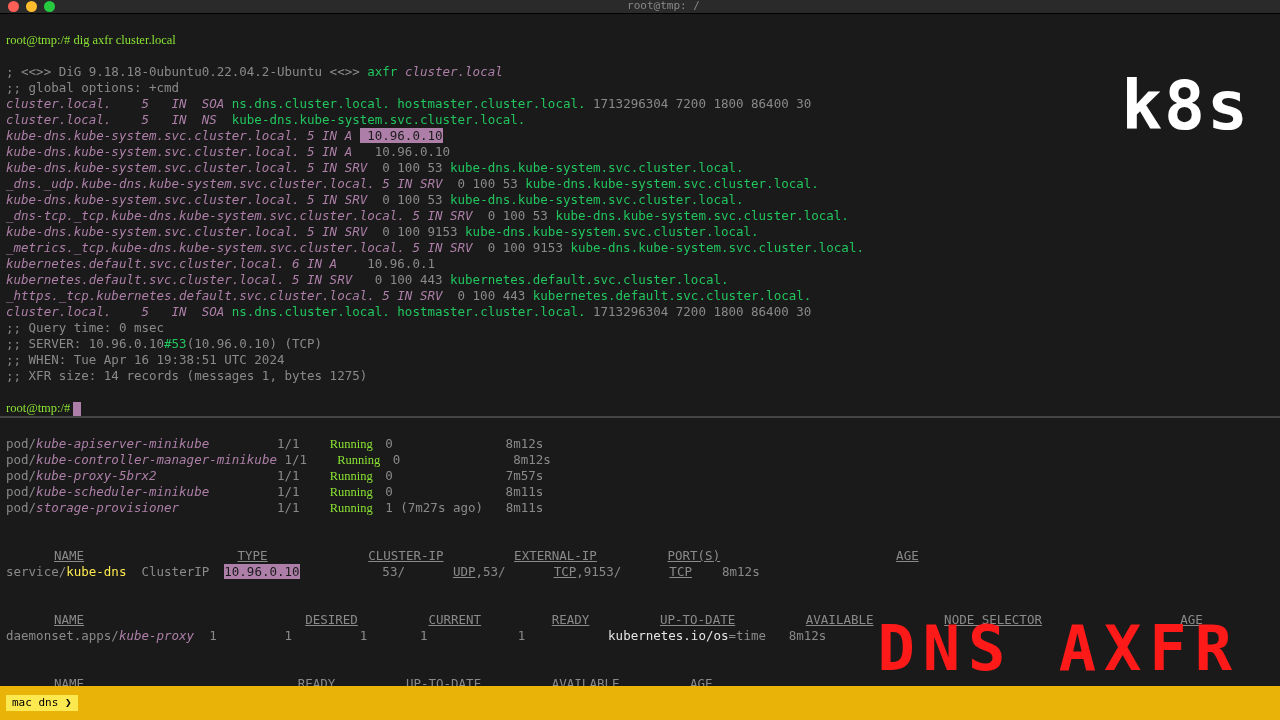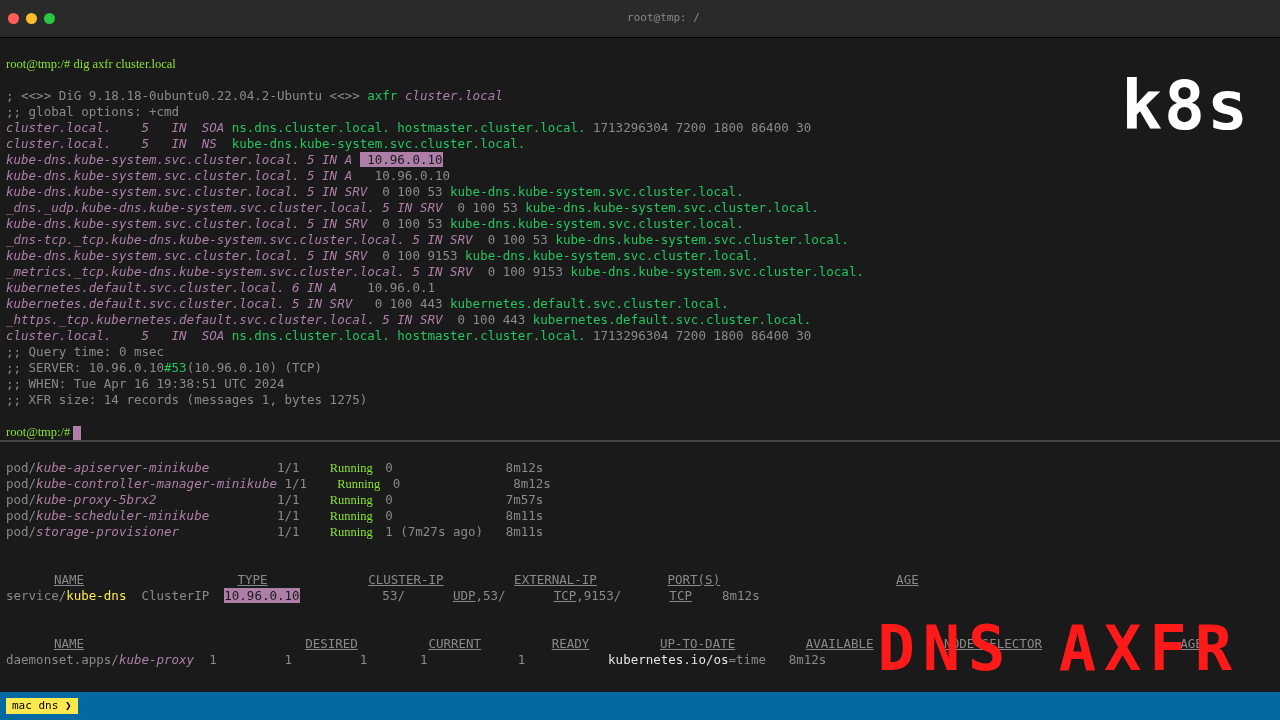--- a/index.html
+++ b/index.html
@@ -7,21 +7,21 @@
   width:1280px; height:720px;
   background:#1a1a1a;
   font-family:"Menlo","Consolas",monospace;
   font-size:12.5px;
   line-height:1.28;
   color:#c5c5c5;
   overflow:hidden;
   position:relative;
 }
 .titlebar {
-  height:38px;
+  height:14px;
   background:#2a2a2a;
   display:flex;
   align-items:center;
   padding:0 8px;
   border-bottom:1px solid #000;
 }
 .traffic { display:flex; gap:7px; }
 .dot { width:11px; height:11px; border-radius:50%; }
 .dot.red{background:#ff5f56;} .dot.yellow{background:#ffbd2e;} .dot.green{background:#27c93f;}
 .title { flex:1; text-align:center; font-size:11px; color:#888; }
@@ -46,21 +46,21 @@
   margin-top:22px;
 }
 .overlay-dns {
   position:absolute; bottom:32px; right:40px;
   font-size:62px; font-weight:bold; color:#ff1a1a;
   font-family:"Menlo",monospace;
   letter-spacing:8px;
 }
 .statusbar {
   position:absolute; bottom:0; left:0; right:0;
-  background:#0369a1; height:28px;
+  background:#eab308; height:34px;
   display:flex; align-items:center;
   padding:0 6px; font-size:11px;
 }
 .sb-arrow {
   background:#fce94f; color:#000;
   padding:0 6px;
   height:16px; line-height:16px;
 }
 </style>
 </head>

